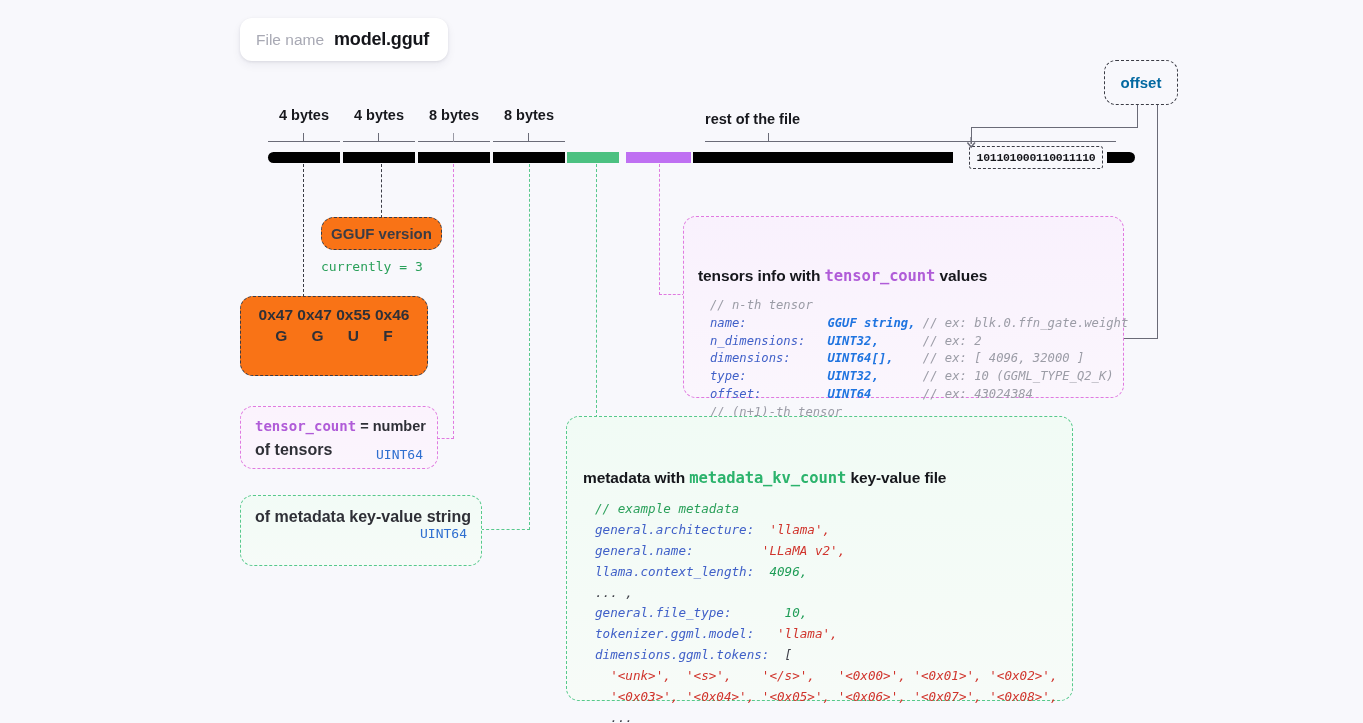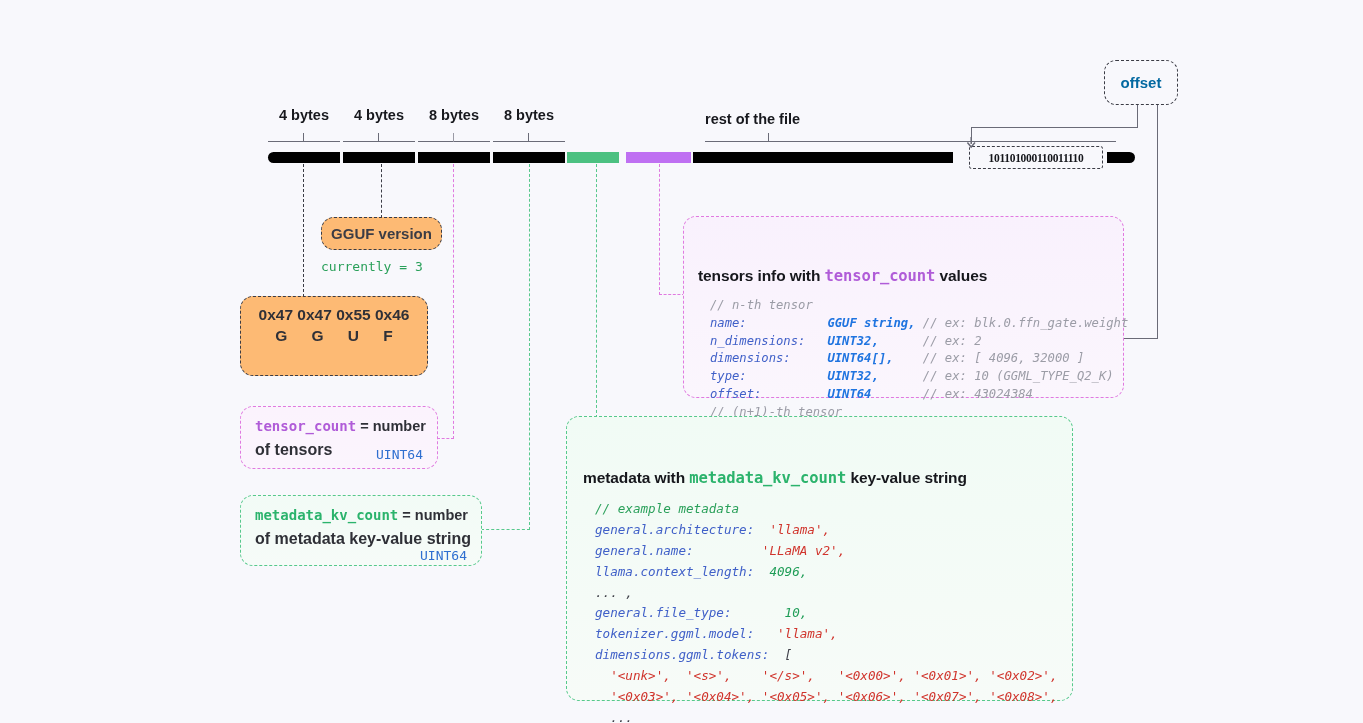--- a/index.html
+++ b/index.html
@@ -37,35 +37,35 @@
   .bar-round-r{border-top-right-radius:6px;border-bottom-right-radius:6px;}
   .bar-green{background:#4cc181;}
   .bar-purple{background:#bf70f2;}
 
   #binary-box{
     left:969px;top:146px;width:134px;height:23px;
     border:1.6px dashed #3b3c45;border-radius:3px;
     display:flex;align-items:center;justify-content:center;
     background:#f8f8fc;box-sizing:border-box;
   }
-  #binary-box span{font-family:Liberation Serif, serif;font-size:11.5px;font-weight:700;color:#15161b;letter-spacing:-.3px;}
+  #binary-box span{font-family:Liberation Mono, monospace;font-size:11.5px;font-weight:700;color:#15161b;letter-spacing:-.3px;}
 
   
   #offset-bubble{
     left:1104px;top:60px;width:74px;height:45px;
     border:1.8px dashed #3b3c45;border-radius:12px;
     display:flex;align-items:center;justify-content:center;
     background:#f8f8fc;box-sizing:border-box;
   }
   #offset-bubble span{font-size:15px;font-weight:700;color:#0369a1;}
 
   
   .callout{
     position:absolute;box-sizing:border-box;border-radius:13px;
-    border:1.8px dashed #3b3c45;background:#fdba74;
+    border:1.8px dashed #3b3c45;background:#f97316;
   }
   .callout.pink{border-color:#e07ae0;background:linear-gradient(180deg,#fbf3fd 0%, #fbf5fd 100%);}
   .callout.green{border-color:#57c98c;background:linear-gradient(180deg,#f2fbf6 0%, #f6fbf8 100%);}
   .callout.tensors{border-color:#e07ae0;background:linear-gradient(180deg,#f9f1fd 0%, #fbf6fd 100%);}
   .callout.meta{border-color:#57c98c;background:linear-gradient(180deg,#f1fbf5 0%, #f7fbf8 100%);}
 
   #gguf-version{left:321px;top:217px;width:121px;height:33px;display:flex;align-items:center;justify-content:center;}
   #gguf-version span{font-size:15px;font-weight:700;color:#3b3c45;}
 
   #currently{left:321px;top:257px;width:140px;}
@@ -109,20 +109,24 @@
   .hdash.pink{border-color:#e07ae0;}
   .hdash.green{border-color:#57c98c;}
   .vline{position:absolute;border-left:1.5px solid #6a6b77;}
   .hline{position:absolute;border-top:1.5px solid #6a6b77;}
 </style>
 </head>
 <body>
 
 <div class="stage">
 
+  <div class="abs" id="filename-pill">
+    <span class="lbl">File name</span>
+    <span class="val">model.gguf</span>
+  </div>
 
   <div class="abs seg-label" style="left:268px;top:107px;width:72px;">4 bytes</div>
   <div class="abs seg-label" style="left:343px;top:107px;width:72px;">4 bytes</div>
   <div class="abs seg-label" style="left:418px;top:107px;width:72px;">8 bytes</div>
   <div class="abs seg-label" style="left:493px;top:107px;width:72px;">8 bytes</div>
   <div class="abs seg-label" style="left:705px;top:111px;text-align:left;">rest of the file</div>
 
   <div class="abs ruler" style="left:268px;top:141px;width:72px;">
     <div class="ruler-tick" style="left:35px;"></div>
   </div>
@@ -203,44 +207,41 @@
 
   <div class="callout pink" id="tensor-count-box">
     <div class="cbx-l1">
       <span class="mono-pink">tensor_count</span><span> = number</span>
     </div>
     <div class="cbx-l2">of tensors</div>
     <span class="type-tag" style="margin-top:-16px;">UINT64</span>
   </div>
 
   <div class="callout green" id="metadata-count-box">
-    <div class="cbx-l1">
-      <span class="mono-green">metadata_kv_count</span><span> = number</span>
-    </div>
     <div class="cbx-l2">of metadata key-value string</div>
     <span class="type-tag" style="margin-top:-4px;">UINT64</span>
   </div>
 
   <div class="callout tensors" id="tensors-info">
     <div class="code-title">
       <span>tensors info with </span><span class="mono-pink">tensor_count</span><span> values</span>
     </div>
     <pre class="code"><span class="c-comment">// n-th tensor</span>
 <span class="c-key">name:</span>           <span class="c-type">GGUF string,</span> <span class="c-comment">// ex: blk.0.ffn_gate.weight</span>
 <span class="c-key">n_dimensions:</span>   <span class="c-type">UINT32,</span>      <span class="c-comment">// ex: 2</span>
 <span class="c-key">dimensions:</span>     <span class="c-type">UINT64[],</span>    <span class="c-comment">// ex: [ 4096, 32000 ]</span>
 <span class="c-key">type:</span>           <span class="c-type">UINT32,</span>      <span class="c-comment">// ex: 10 (GGML_TYPE_Q2_K)</span>
 <span class="c-key">offset:</span>         <span class="c-type">UINT64</span>       <span class="c-comment">// ex: 43024384</span>
 <span class="c-comment">// (n+1)-th tensor</span>
 <span class="c-comment">...</span></pre>
   </div>
 
   <div class="callout meta" id="metadata-info">
     <div class="code-title">
-      <span>metadata with </span><span class="mono-green">metadata_kv_count</span><span> key-value string</span>
+      <span>metadata with </span><span class="mono-green">metadata_kv_count</span><span> key-value file</span>
     </div>
     <pre class="code" style="font-size:12.6px;line-height:1.66;"><span class="c-greencom">// example metadata</span>
 <span class="c-key">general.architecture:</span>  <span class="c-str">'llama',</span>
 <span class="c-key">general.name:</span>         <span class="c-str">'LLaMA v2',</span>
 <span class="c-key">llama.context_length:</span>  <span class="c-num">4096,</span>
 <span class="c-plain">... ,</span>
 <span class="c-key">general.file_type:</span>       <span class="c-num">10,</span>
 <span class="c-key">tokenizer.ggml.model:</span>   <span class="c-str">'llama',</span>
 <span class="c-key">dimensions.ggml.tokens:</span>  <span class="c-plain">[</span>
 <span class="c-str">  '&lt;unk&gt;',  '&lt;s&gt;',    '&lt;/s&gt;',   '&lt;0x00&gt;', '&lt;0x01&gt;', '&lt;0x02&gt;',</span>

